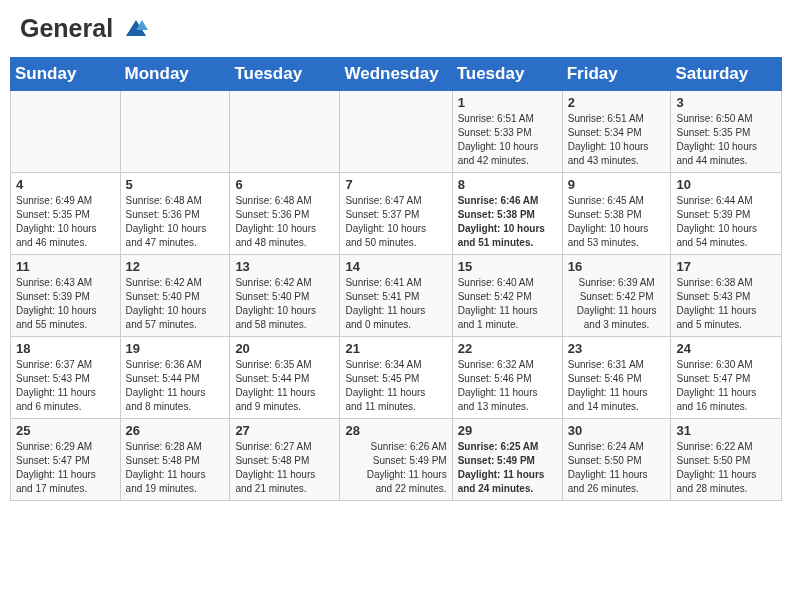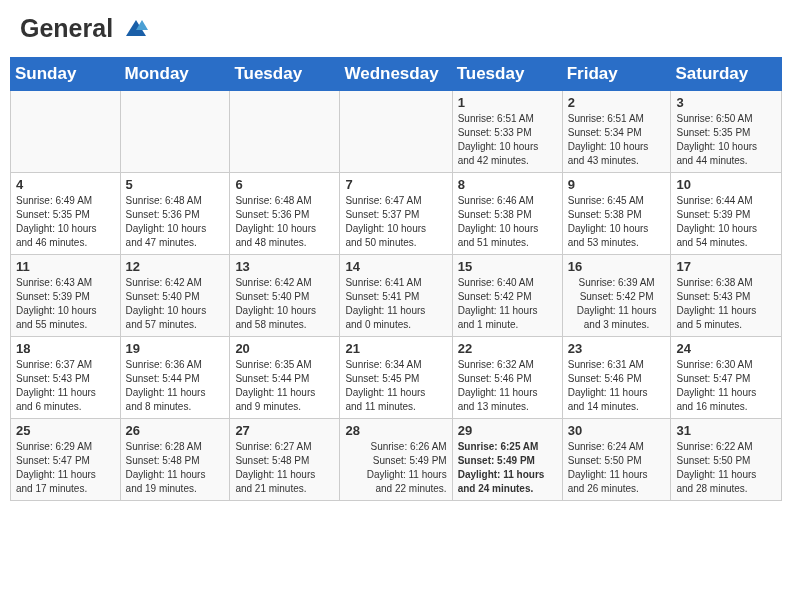--- a/index.html
+++ b/index.html
@@ -175,21 +175,21 @@
         </td>
         <td>
           <div class="day-num">7</div>
           <div class="day-info" style="white-space: pre-line;">Sunrise: 6:47 AM
 Sunset: 5:37 PM
 Daylight: 10 hours
 and 50 minutes.</div>
         </td>
         <td>
           <div class="day-num">8</div>
-          <div class="day-info" style="white-space: pre-line;">Sunrise: 6:46 AM
+          <div class="day-info" style="white-space: pre-line; font-weight: bold;">Sunrise: 6:46 AM
 Sunset: 5:38 PM
 Daylight: 10 hours
 and 51 minutes.</div>
         </td>
         <td>
           <div class="day-num">9</div>
           <div class="day-info" style="white-space: pre-line;">Sunrise: 6:45 AM
 Sunset: 5:38 PM
 Daylight: 10 hours
 and 53 minutes.</div>

